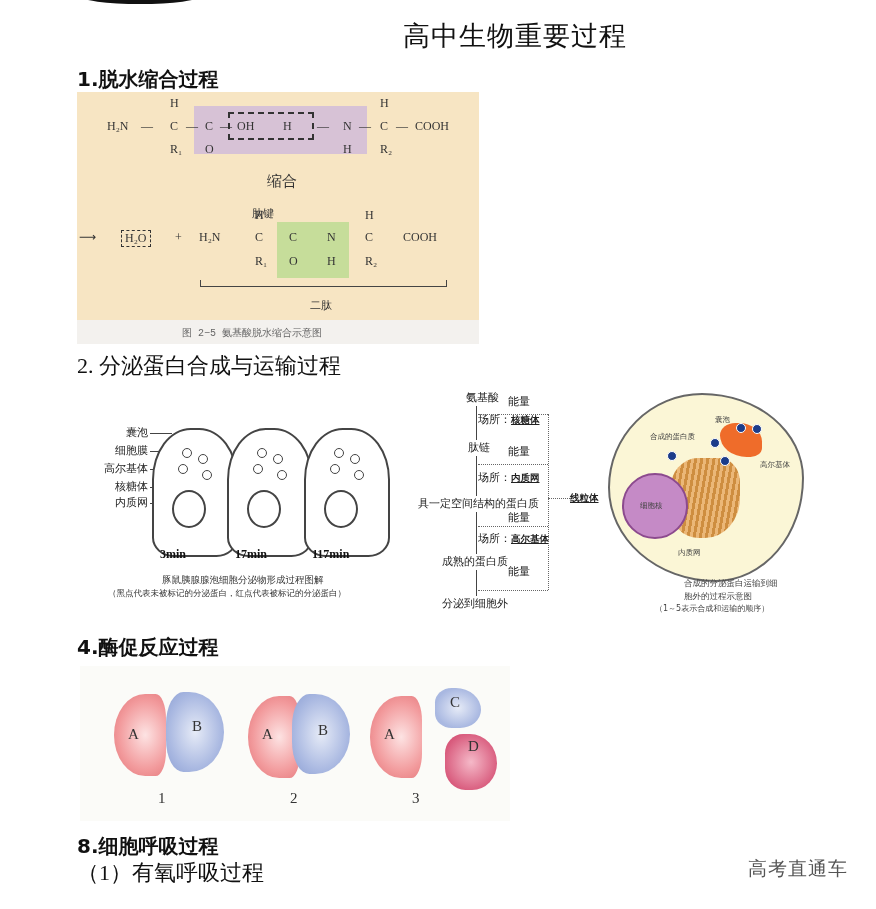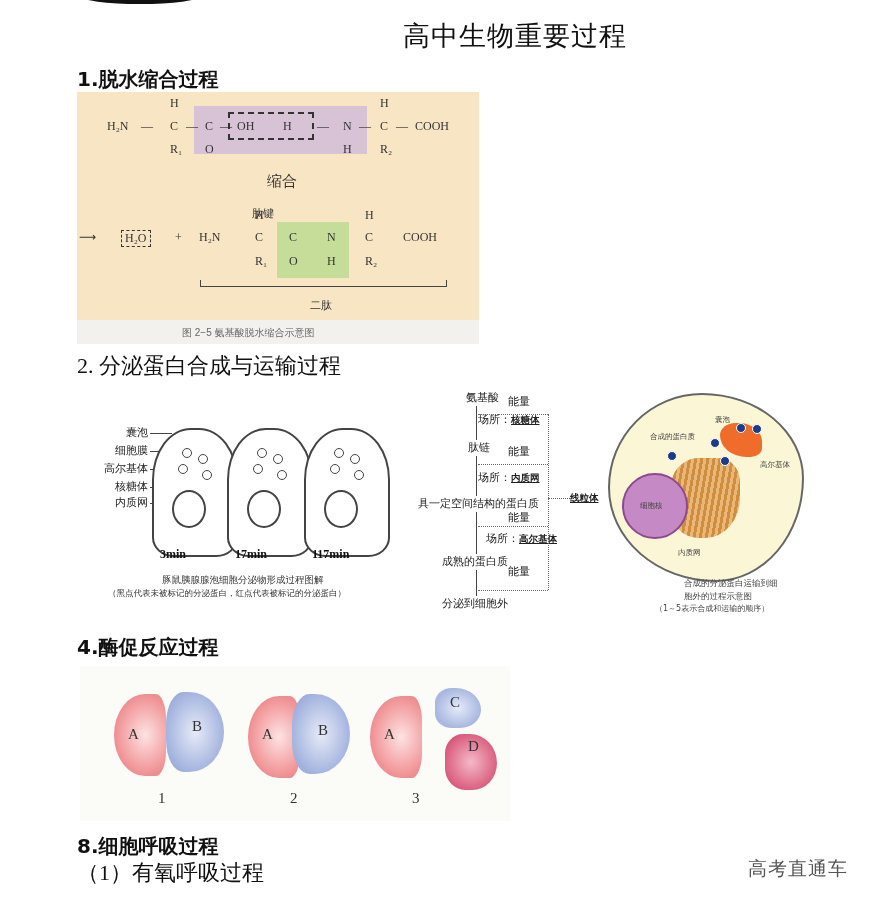--- a/index.html
+++ b/index.html
@@ -106,21 +106,21 @@
   <span class="chem" style="left:250px;top:138px;">N</span>
   <span class="chem" style="left:250px;top:162px;">H</span>
   <span class="chem" style="left:288px;top:116px;">H</span>
   <span class="chem" style="left:288px;top:138px;">C</span>
   <span class="chem" style="left:288px;top:162px;">R₂</span>
   <span class="chem" style="left:326px;top:138px;">COOH</span>
 
   <div style="position:absolute;left:123px;top:188px;width:245px;height:6px;border:1px solid #444;border-top:none;"></div>
   <span class="chem" style="left:233px;top:206px;font-family:'DejaVu Sans',sans-serif;font-size:11px;">二肽</span>
   <div class="caption-band"></div>
-  <span class="chem" style="left:105px;top:234px;font-family:Liberation Sans, sans-serif;font-size:10px;color:#666;">图 2−5    氨基酸脱水缩合示意图</span>
+  <span class="chem" style="left:105px;top:234px;font-family:Liberation Mono, monospace;font-size:10px;color:#666;">图 2−5    氨基酸脱水缩合示意图</span>
 </div>
 
 <div class="abs h-sec2" style="left:77px;top:351px;">2.  分泌蛋白合成与运输过程</div>
 
 <div class="abs cells">
   <div class="lbl-left" style="left:-2px;top:38px;">囊泡</div>
   <div class="lbl-left" style="left:-2px;top:56px;">细胞膜</div>
   <div class="lbl-left" style="left:-2px;top:74px;">高尔基体</div>
   <div class="lbl-left" style="left:-2px;top:92px;">核糖体</div>
   <div class="lbl-left" style="left:-2px;top:108px;">内质网</div>
@@ -161,21 +161,21 @@
 
 <div class="abs flow">
   <div class="t" style="left:50px;top:2px;">氨基酸</div>
   <div class="t" style="left:92px;top:6px;">能量</div>
   <div class="t" style="left:62px;top:24px;"><span>场所：</span><span class="u">核糖体</span></div>
   <div class="t" style="left:52px;top:52px;">肽链</div>
   <div class="t" style="left:92px;top:56px;">能量</div>
   <div class="t" style="left:62px;top:82px;"><span>场所：</span><span class="u">内质网</span></div>
   <div class="t" style="left:2px;top:108px;font-family:Liberation Mono, monospace;">具一定空间结构的蛋白质</div>
   <div class="t" style="left:92px;top:122px;">能量</div>
-  <div class="t" style="left:62px;top:143px;margin-left:8px;"><span>场所：</span><span class="u">高尔基体</span></div>
+  <div class="t" style="left:62px;top:143px;"><span>场所：</span><span class="u">高尔基体</span></div>
   <div class="t" style="left:26px;top:166px;">成熟的蛋白质</div>
   <div class="t" style="left:92px;top:176px;">能量</div>
   <div class="t" style="left:26px;top:208px;">分泌到细胞外</div>
   <div class="t u" style="left:154px;top:104px;">线粒体</div>
 
   <div class="vline" style="left:60px;top:18px;height:34px;"></div>
   <div class="vline" style="left:60px;top:68px;height:40px;"></div>
   <div class="vline" style="left:60px;top:124px;height:42px;"></div>
   <div class="vline" style="left:60px;top:182px;height:26px;"></div>
   <div class="dotv" style="left:132px;top:26px;height:176px;"></div>

